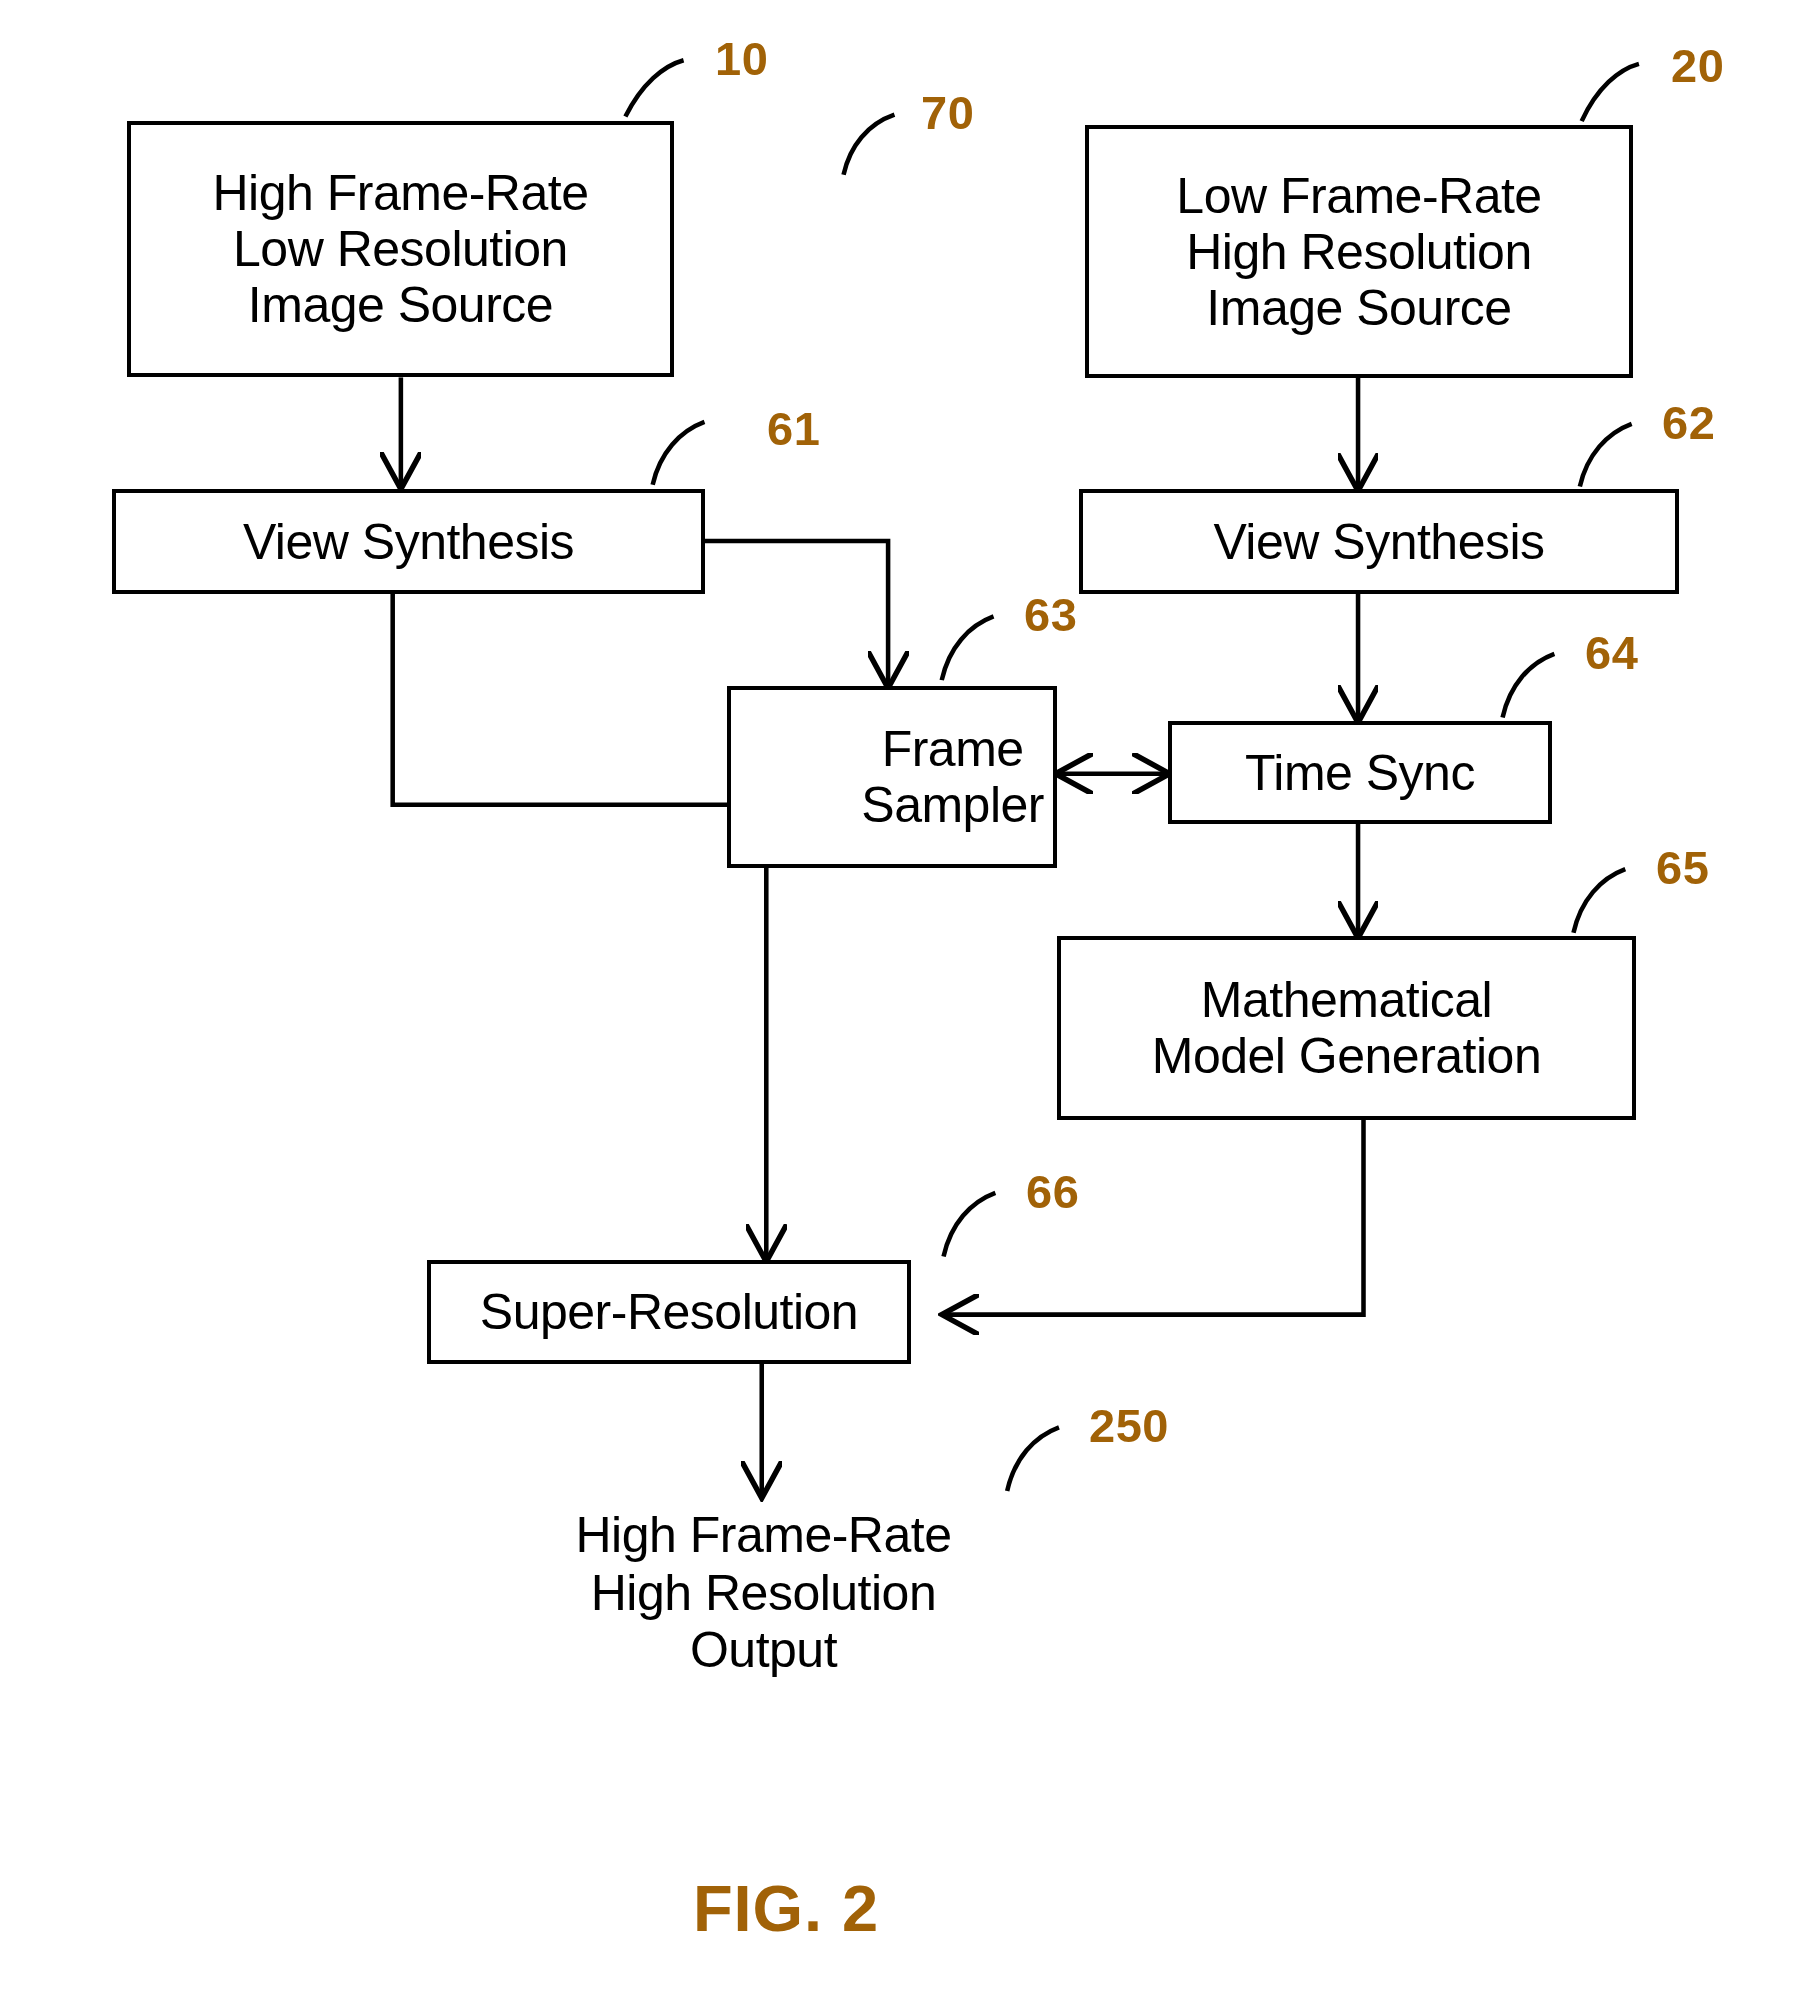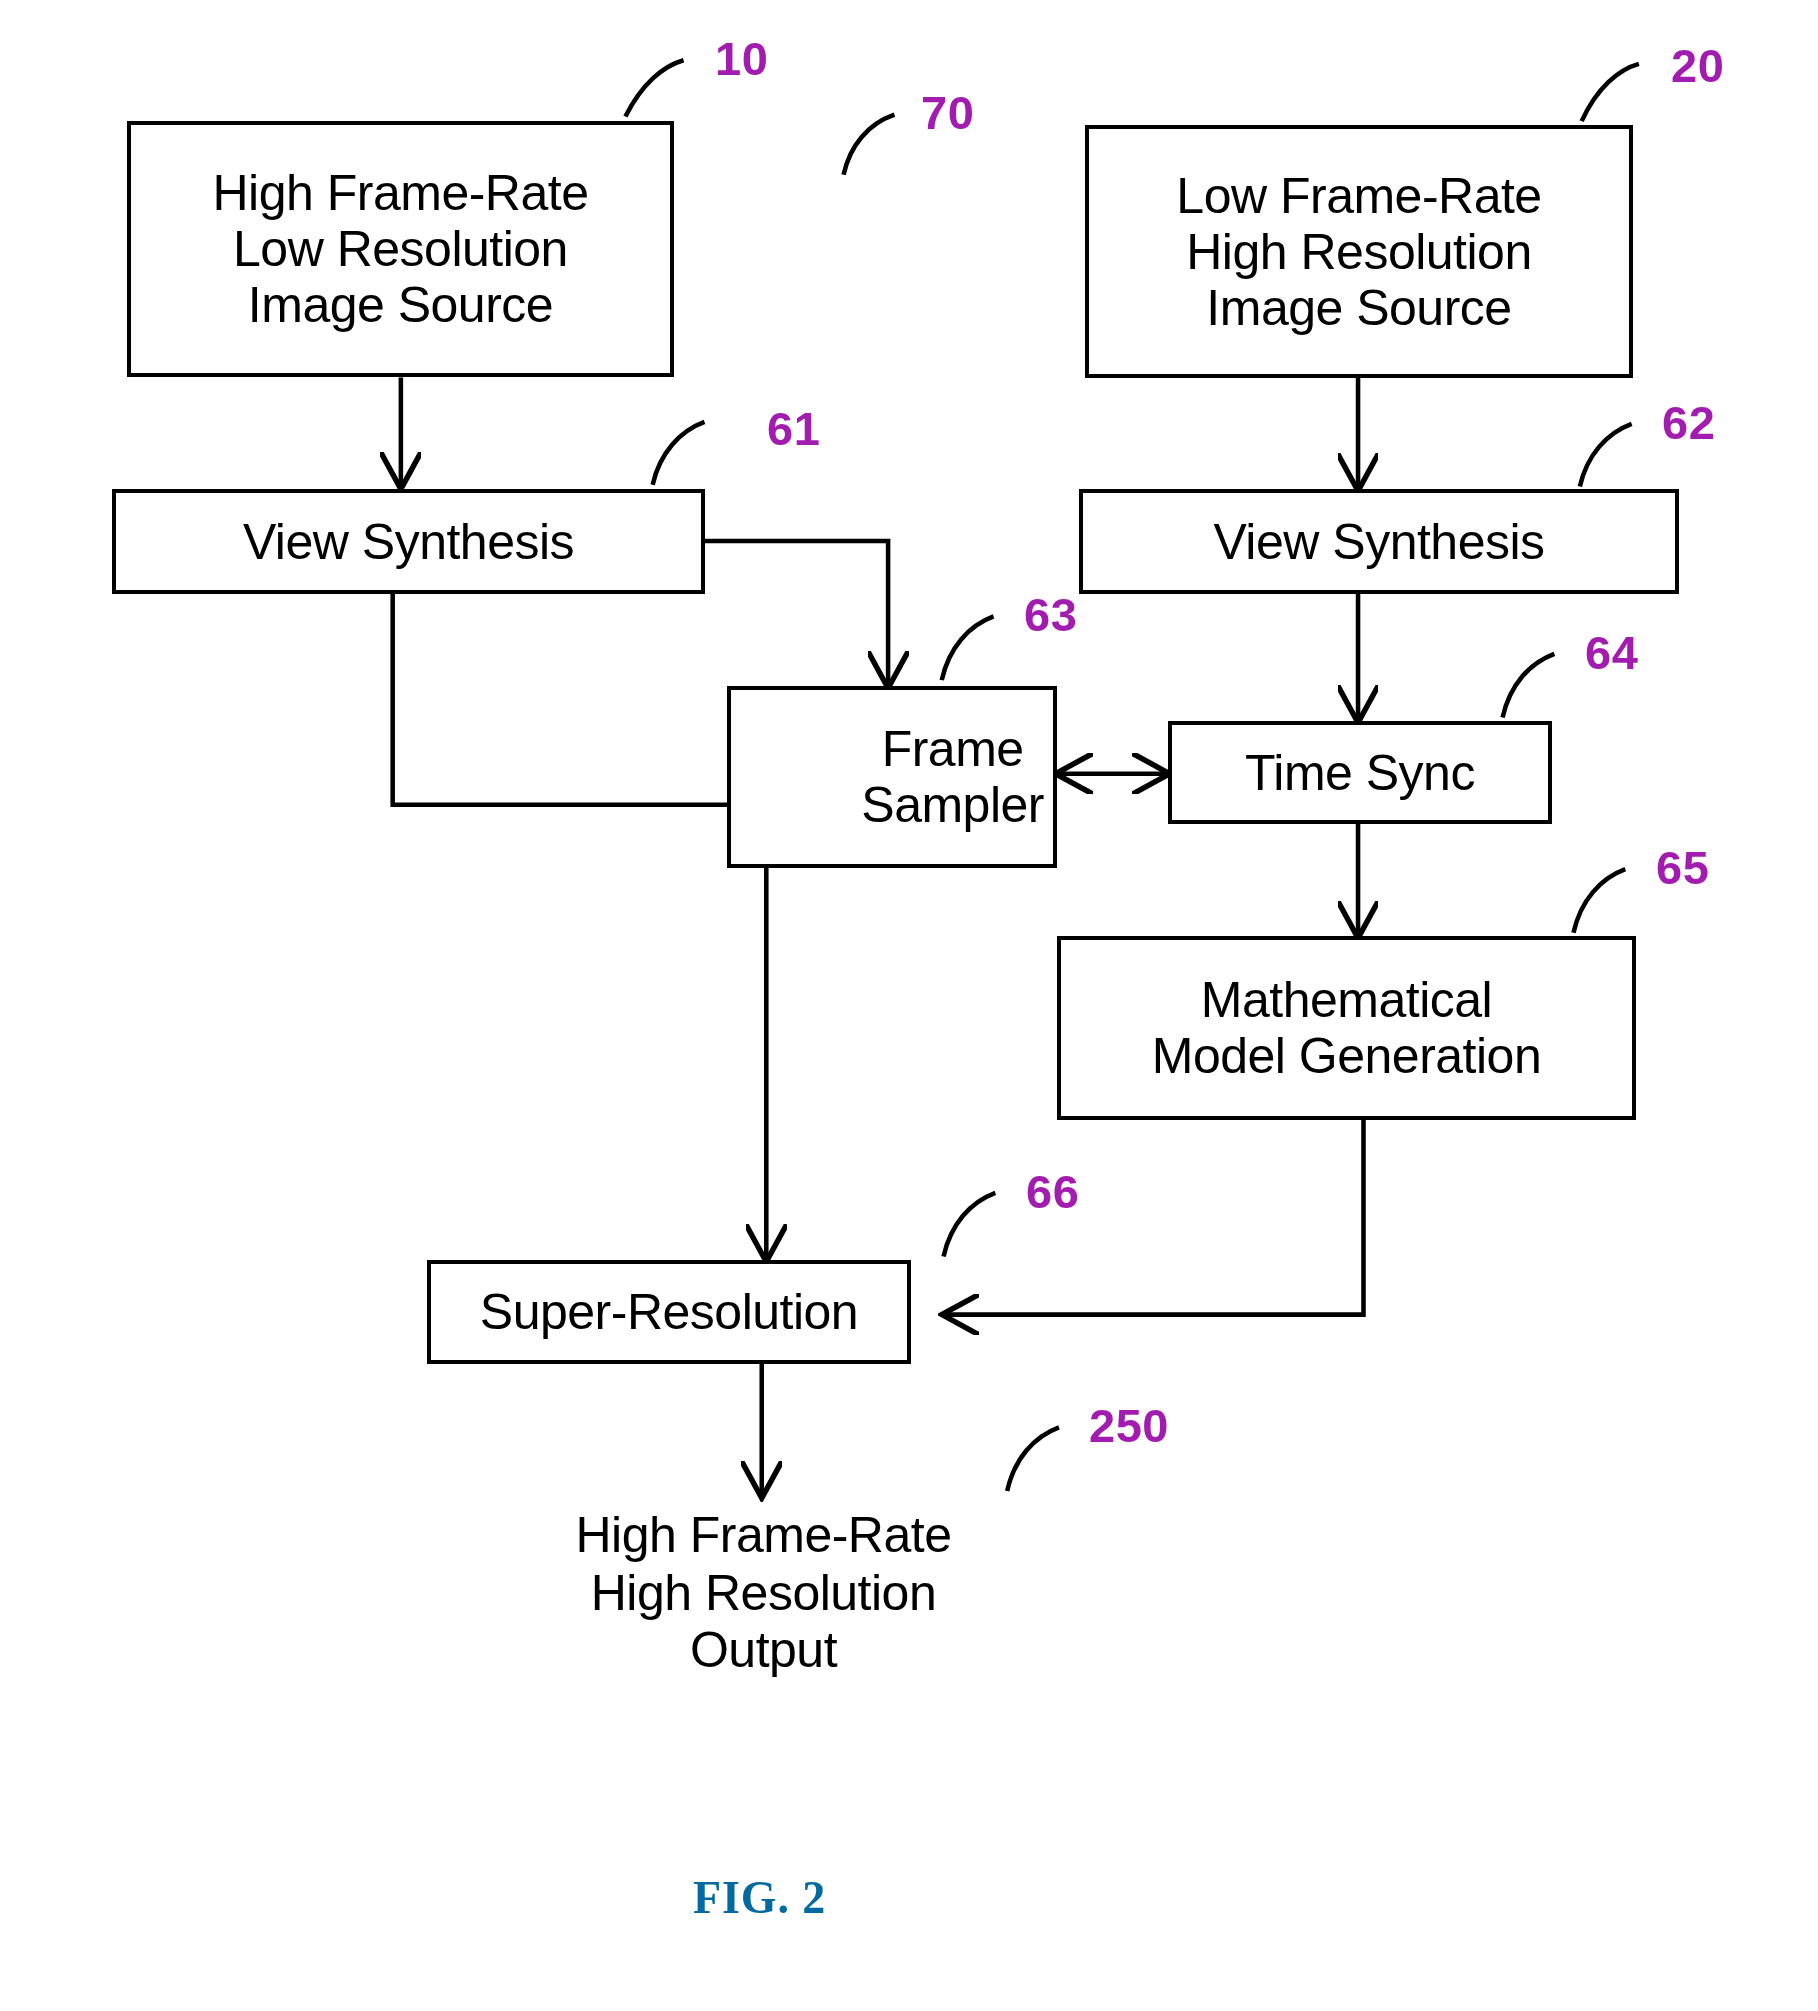--- a/index.html
+++ b/index.html
@@ -43,31 +43,30 @@
     line-height: 1.15;
     color: #000000;
     white-space: pre-line;
     letter-spacing: -0.5px;
   }
   
   .ref-num {
     position: absolute;
     font-size: 47px;
     font-weight: bold;
-    color: #a21caf;
+    color: #a16207;
     letter-spacing: 0.5px;
   }
   
   .fig-caption {
     position: absolute;
-    font-size: 46px;
+    font-size: 65px;
     font-weight: bold;
-    color: #0369a1;
+    color: #a16207;
     letter-spacing: 0.9px;
-    font-family: Liberation Serif, serif;
   }
   
   #wires {
     position: absolute;
     left: 0; top: 0;
     width: 1818px;
     height: 2012px;
     pointer-events: none;
   }
   #wires line, #wires path, #wires polyline {

